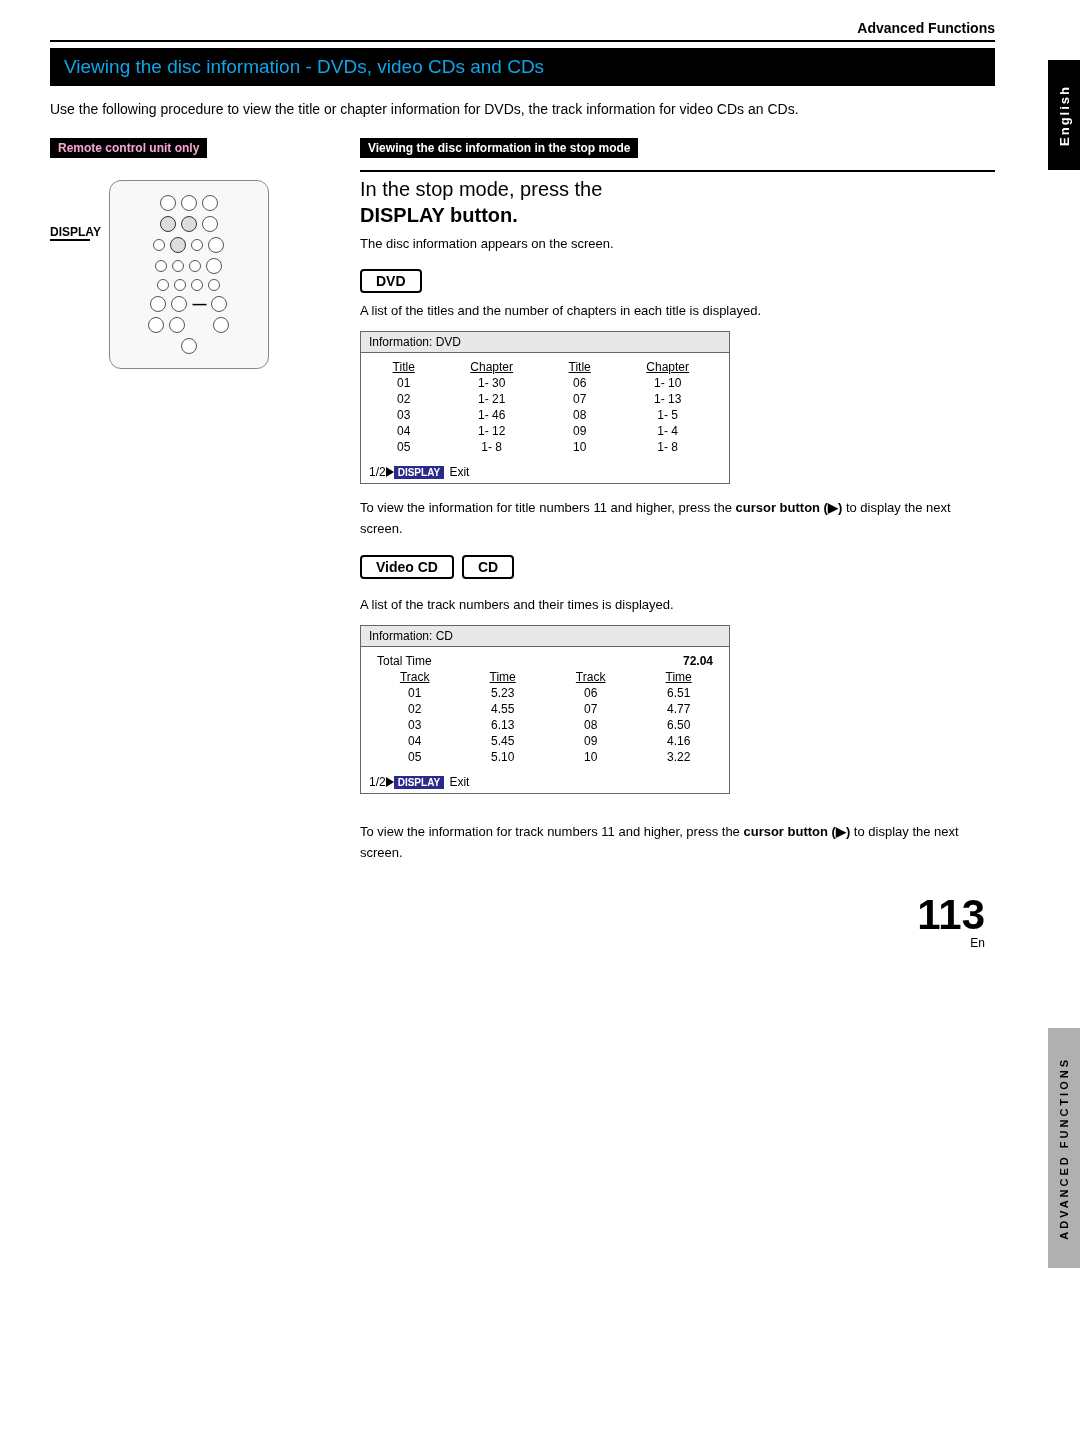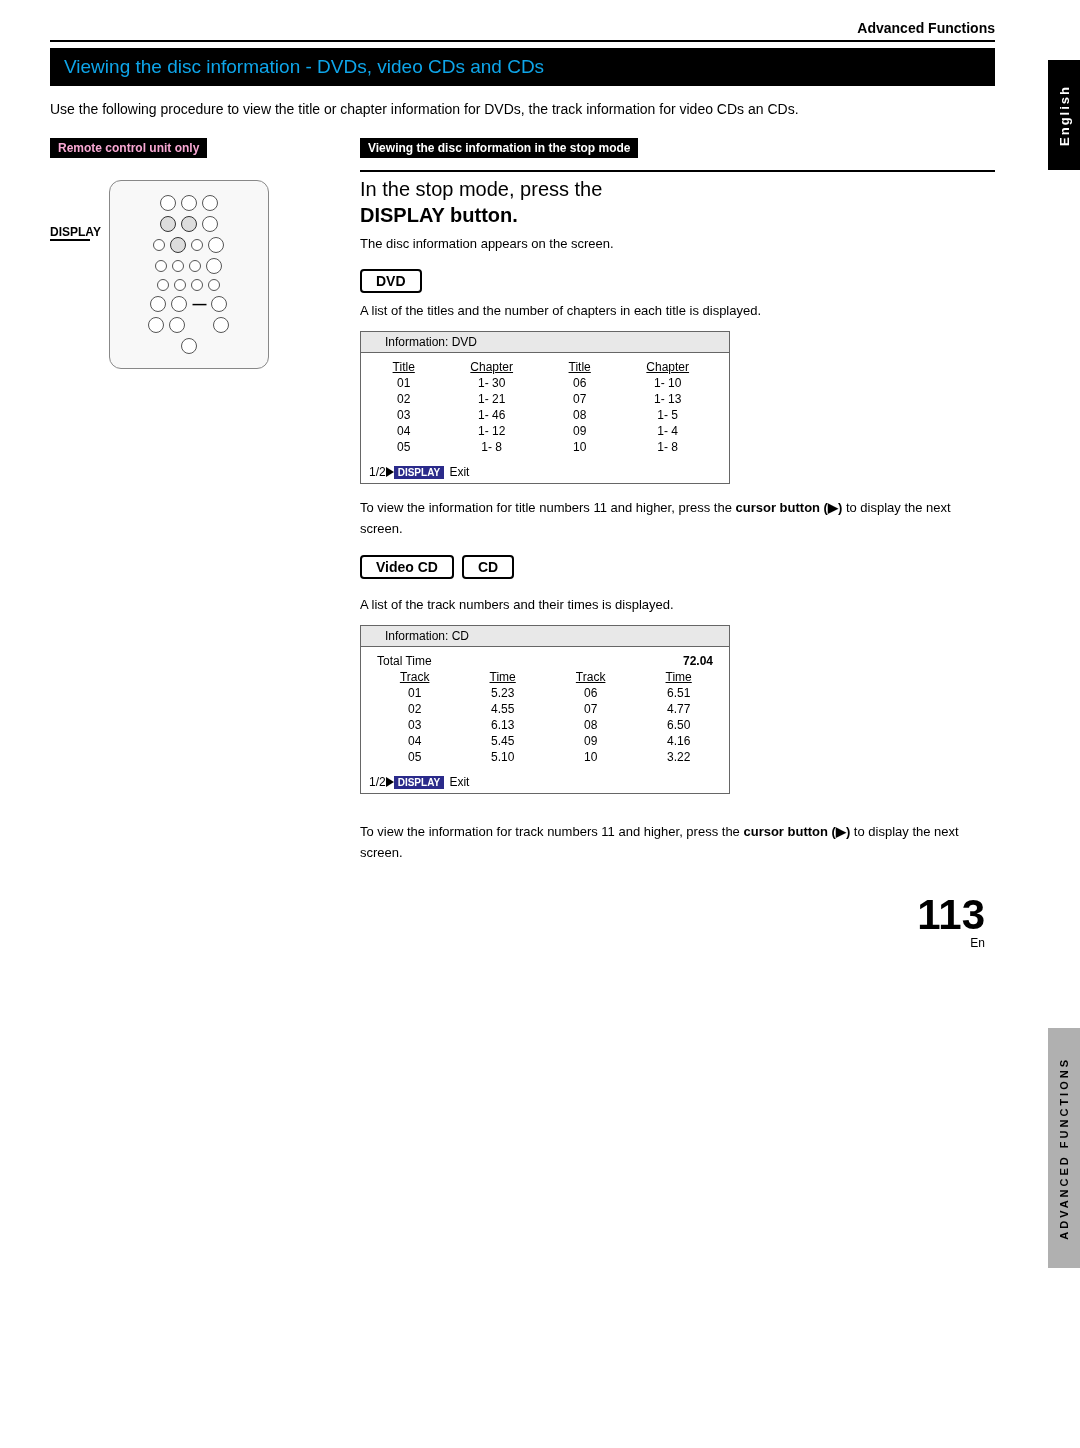--- a/index.html
+++ b/index.html
@@ -200,21 +200,21 @@
       border: 1px solid #666;
       margin-bottom: 14px;
       font-size: 12px;
       width: 100%;
       max-width: 370px;
     }
 
     .info-box-header {
       background: #e8e8e8;
       border-bottom: 1px solid #666;
-      padding: 3px 24px;
+      padding: 3px 8px;
       font-size: 12px;
     }
 
     .info-box-body {
       padding: 6px 8px;
     }
 
     .info-table {
       width: 100%;
       border-collapse: collapse;

